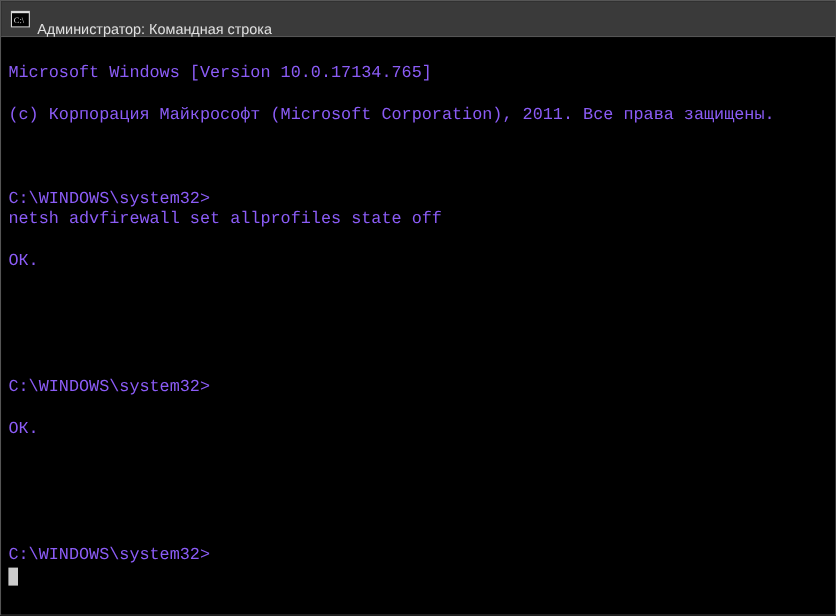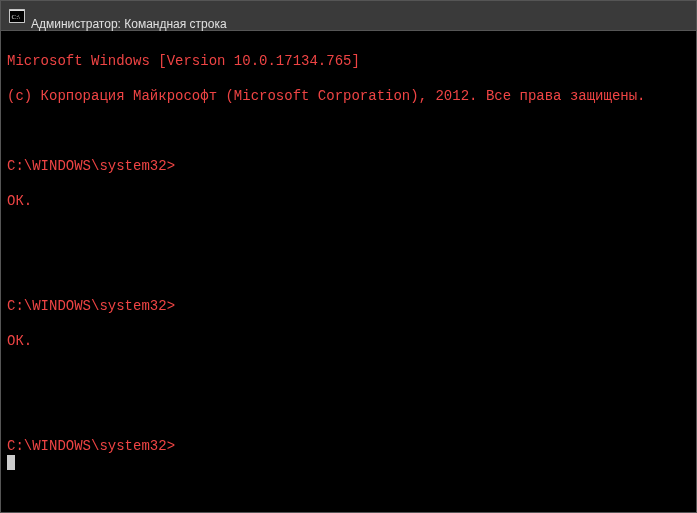--- a/index.html
+++ b/index.html
@@ -45,21 +45,21 @@
     .titlebar-text {
       color: #e0e0e0;
       font-family: 'Segoe UI', Tahoma, sans-serif;
       font-size: 12px;
       margin-top: 16px;
     }
     .terminal-body {
       flex: 1;
       background: #000;
       padding: 4px 6px;
-      color: #ef4444;
+      color: #8b5cf6;
       font-size: 14px;
       line-height: 1.25;
       white-space: pre;
       overflow: hidden;
       font-family: Consolas, 'Courier New', monospace;
     }
     .term-line {
       display: block;
       min-height: 1.25em;
     }
@@ -85,23 +85,23 @@
       <svg viewBox="0 0 16 14">
         <rect x="0" y="0" width="16" height="14" fill="#ddd" stroke="#888" stroke-width="0.5"></rect>
         <rect x="1" y="2" width="14" height="11" fill="#000"></rect>
         <text x="2.5" y="10" font-size="7" fill="#ddd" font-family="Consolas">C:\</text>
       </svg>
     </span>
     <span class="titlebar-text">Администратор: Командная строка</span>
   </div>
   <div class="terminal-body">
 <span class="term-line">Microsoft Windows [Version 10.0.17134.765]</span>
-<span class="term-line">(c) Корпорация Майкрософт (Microsoft Corporation), 2012. Все права защищены.</span>
+<span class="term-line">(c) Корпорация Майкрософт (Microsoft Corporation), 2011. Все права защищены.</span>
 <span class="term-line"></span>
-<span class="term-line prompt-line"><span>C:\WINDOWS\system32&gt;</span></span>
+<span class="term-line prompt-line"><span>C:\WINDOWS\system32&gt;</span><span>netsh advfirewall set allprofiles state off</span></span>
 <span class="term-line">ОК.</span>
 <span class="term-line"></span>
 <span class="term-line"></span>
 <span class="term-line prompt-line"><span>C:\WINDOWS\system32&gt;</span></span>
 <span class="term-line">ОК.</span>
 <span class="term-line"></span>
 <span class="term-line"></span>
 <span class="term-line prompt-line"><span>C:\WINDOWS\system32&gt;</span><span class="cursor"></span></span>
   </div>
 </div>

